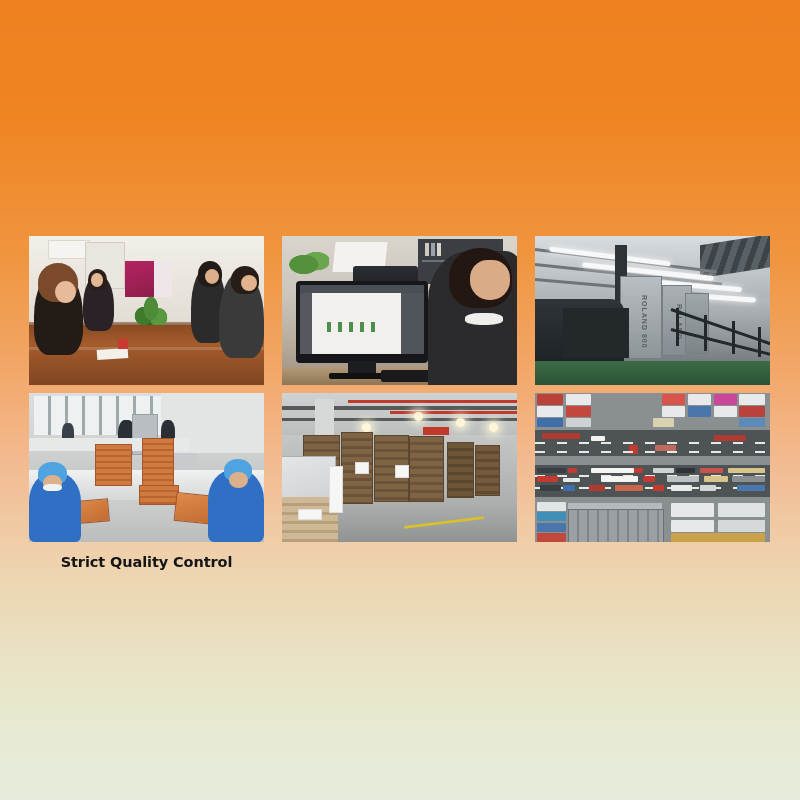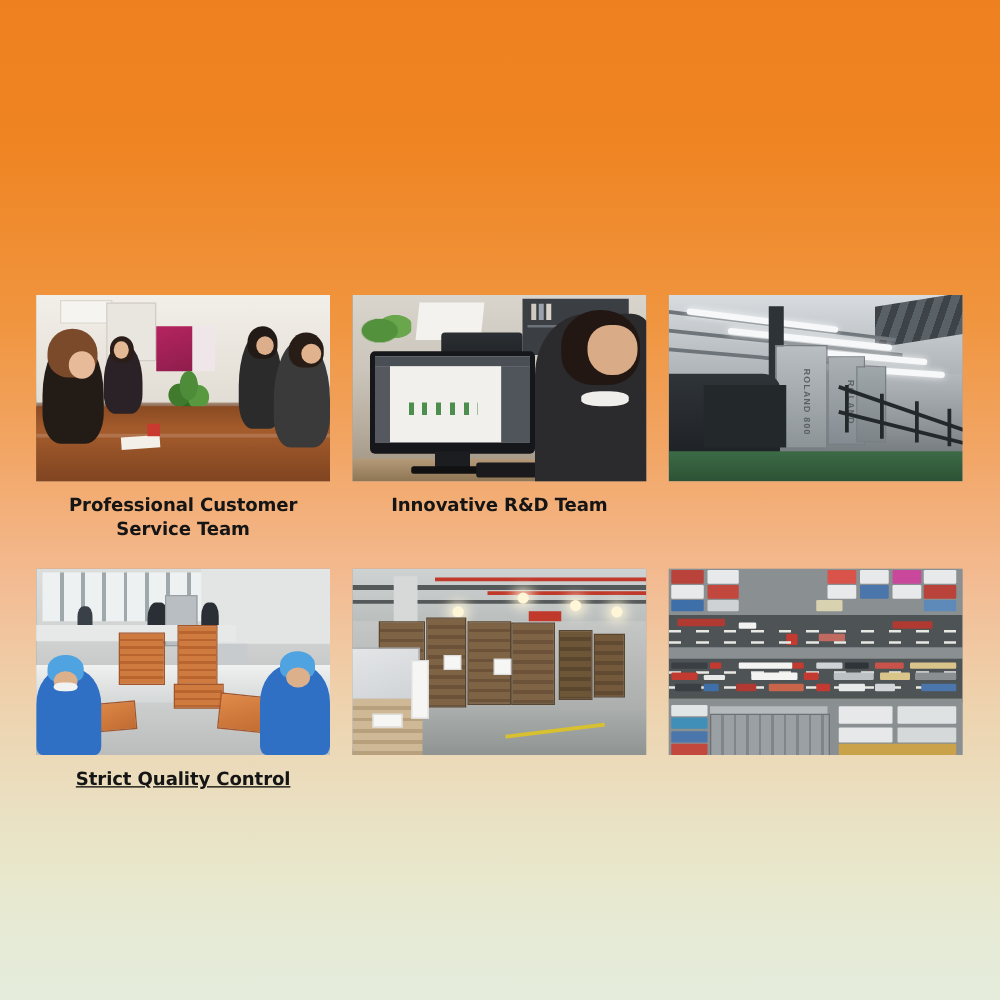--- a/index.html
+++ b/index.html
@@ -97,21 +97,21 @@
     font-family: "DejaVu Sans", sans-serif;
     font-size: 14.5px;
     font-weight: 600;
     line-height: 1.28;
     color: #151515;
     letter-spacing: -0.1px;
     white-space: pre-line;
     height: 40px;
   }
   .row2 .caption { height: 38px; }
-  .cell.r2 { margin-top: 19px; text-decoration: underline; }
+  .cell.r2 { margin-top: 8px; }
 
   
 
   
   .s1 { background: linear-gradient(180deg,#e7e4df 0%,#ddd8d0 45%,#cfc6bb 55%,#6d3c1e 62%,#9c5a2c 75%,#b06a34 100%); }
   .s1 .wall { position:absolute; left:0; top:0; width:100%; height:58%; background:linear-gradient(180deg,#f2efe9,#e2ddd4); }
   .s1 .panel { position:absolute; left:24%; top:4%; width:16%; height:30%; background:#e9e6df; border:1px solid #d2cdc4; }
   .s1 .ac { position:absolute; left:8%; top:3%; width:17%; height:11%; background:#f6f4f0; border:1px solid #ddd8ce; }
   .s1 .poster-s { position:absolute; left:41%; top:17%; width:12%; height:24%; background:linear-gradient(160deg,#b5245f,#8e1d4c); }
   .s1 .poster-t { position:absolute; left:53%; top:17%; width:8%; height:24%; background:#efe6ea; }
@@ -291,22 +291,20 @@
           <div class="p pc"></div>
             <div class="pc-h"></div>
             <div class="pc-f"></div>
           <div class="p pd"></div>
             <div class="pd-h"></div>
             <div class="pd-f"></div>
           <div class="paper"></div>
             <div class="cup"></div>
         </div>
       </div>
-      <div class="caption">Professional Customer
-Service Team</div>
     </div>
 
     <div class="cell">
       <div class="card">
         <div class="scene s2">
           <div class="shelf">
               <i class="bk b1"></i>
               <i class="bk b2"></i>
               <i class="bk b3"></i>
             </div>
@@ -326,21 +324,20 @@
           </div>
           <div class="stand"></div>
             <div class="base"></div>
             <div class="kbd"></div>
           <div class="man"></div>
             <div class="man-h"></div>
             <div class="man-f"></div>
             <div class="man-c"></div>
         </div>
       </div>
-      <div class="caption">Innovative R&amp;D Team</div>
     </div>
 
     <div class="cell">
       <div class="card">
         <div class="scene s3">
           <div class="ceil"></div>
           <div class="duct"></div>
           <div class="beam" style="left:0;top:8%;width:78%;transform:rotate(7deg)"></div>
           <div class="beam" style="left:0;top:18%;width:80%;transform:rotate(6deg)"></div>
           <div class="beam" style="left:0;top:28%;width:72%;transform:rotate(5deg)"></div>

